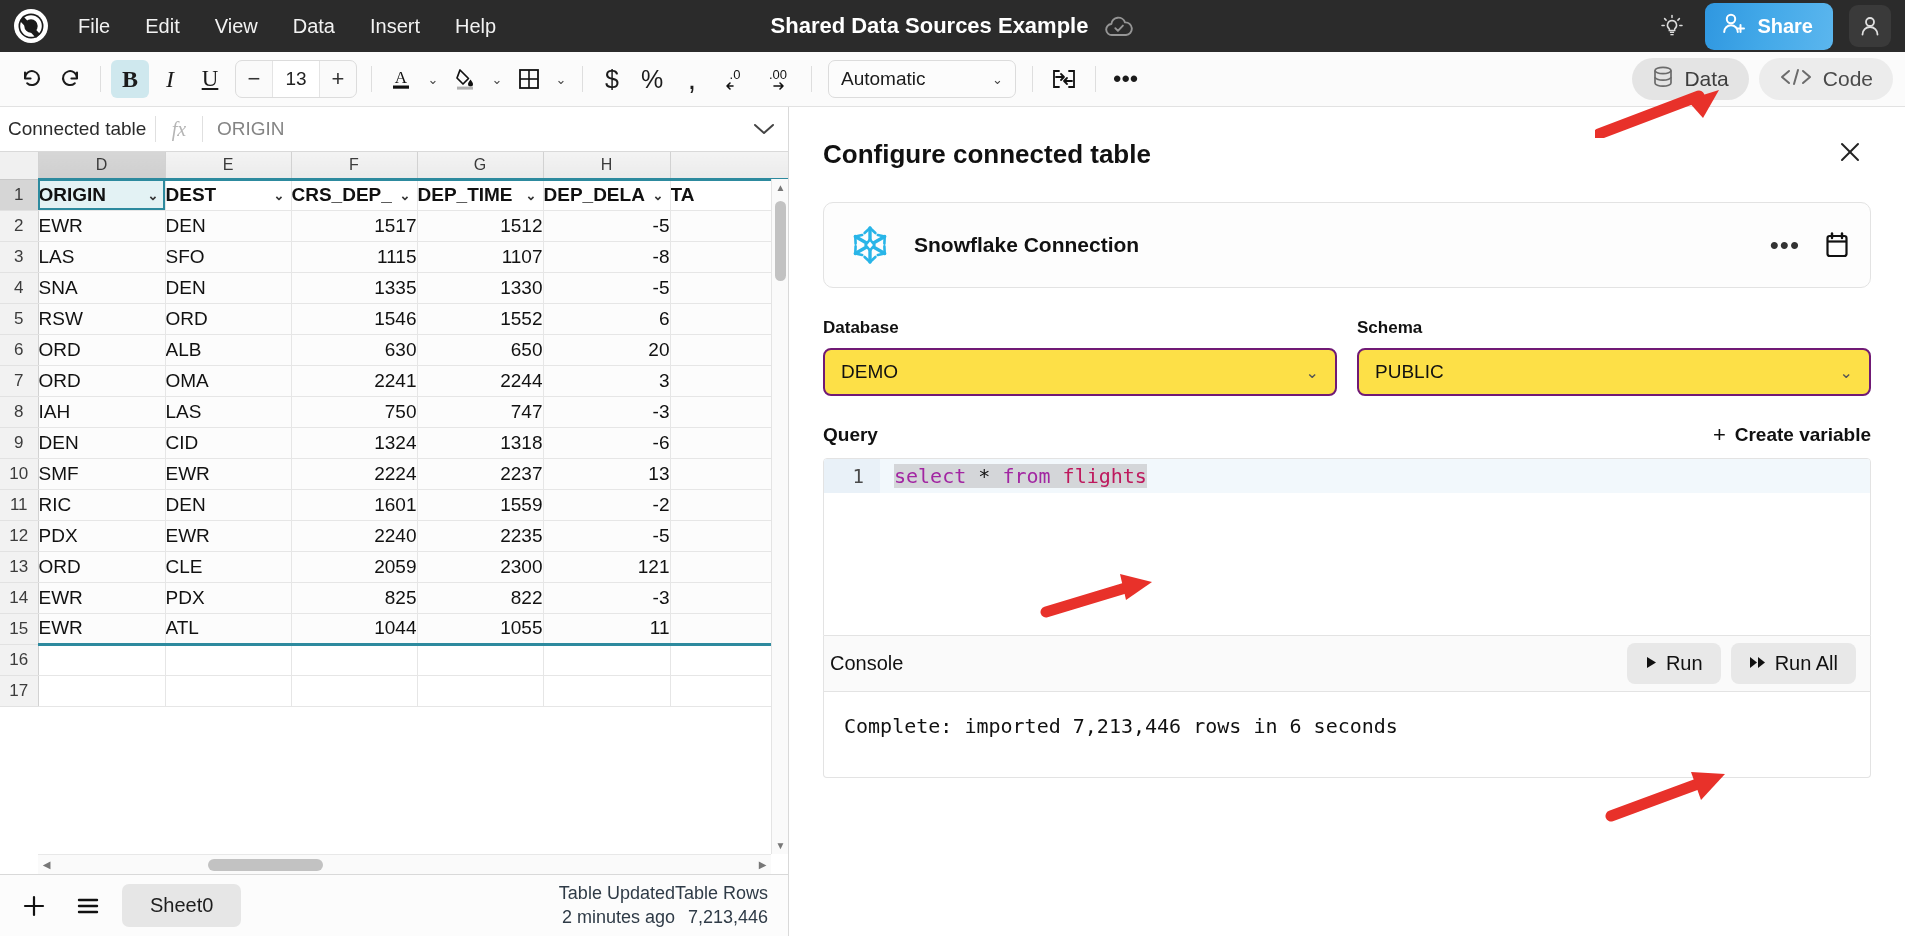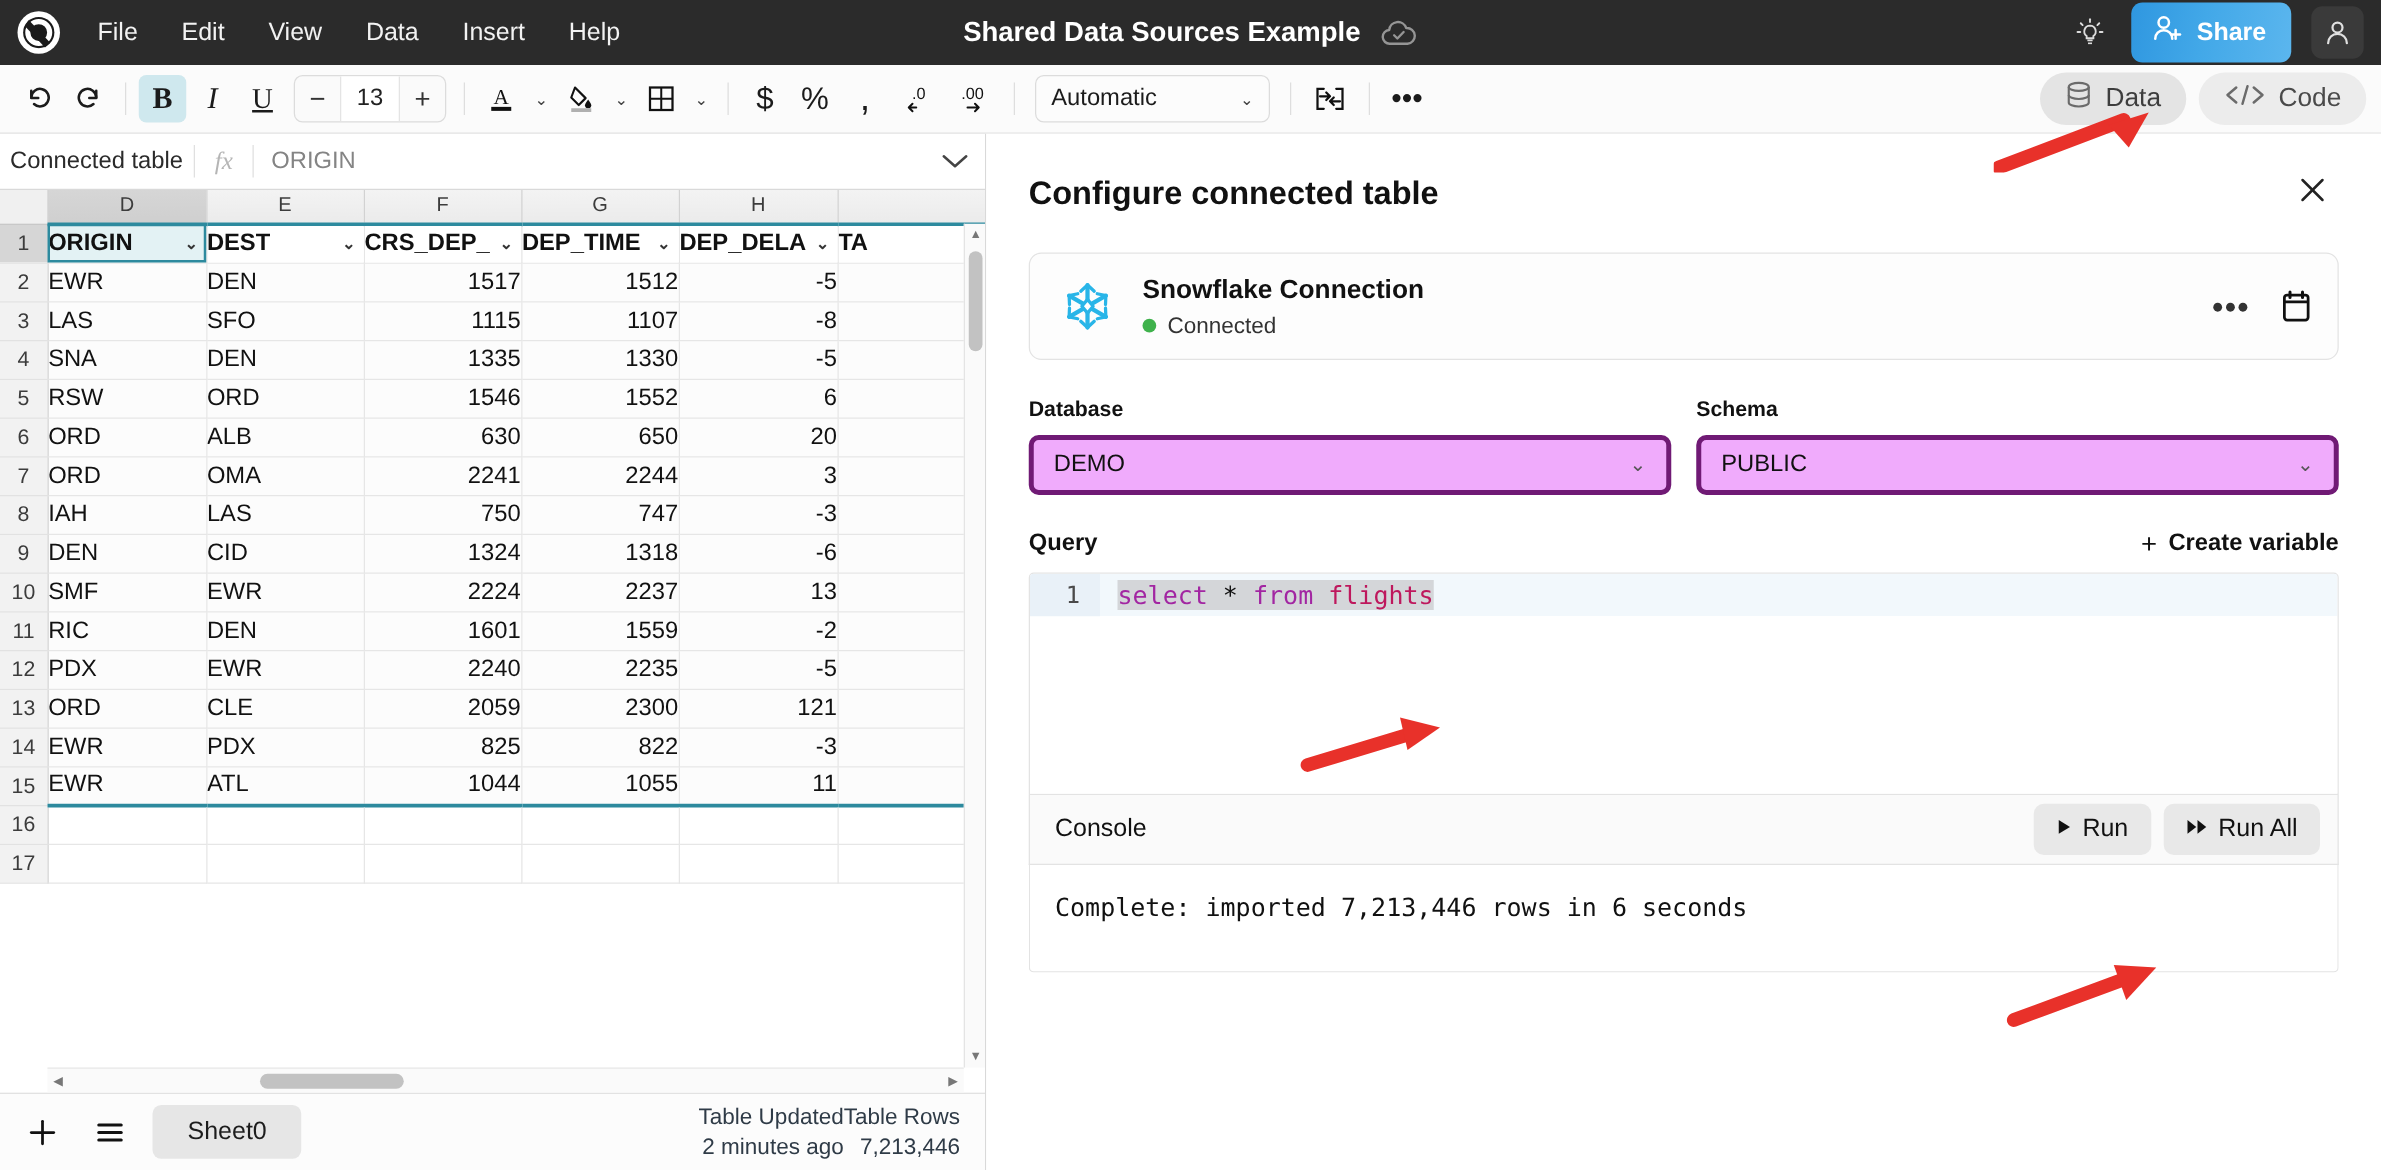--- a/index.html
+++ b/index.html
@@ -367,23 +367,23 @@
   .conn-status-label { font-size: 18px; color: #333; }
   .conn-actions { display:flex; align-items:center; gap: 24px; }
   .dots-btn { font-size: 26px; color:#333; cursor:pointer; letter-spacing:1px; line-height:1; }
   .cal-btn { cursor:pointer; display:flex; }
 
   .field-row { display: flex; gap: 20px; margin-bottom: 26px; }
   .field { flex: 1; }
   .field-label { font-size: 17px; font-weight: bold; color: #111; margin-bottom: 10px; }
   .select-box {
     height: 48px;
-    border: 4px solid #701a75;
+    border: 2px solid #701a75;
     border-radius: 8px;
-    background: #f0abfc;
+    background: #fde047;
     display: flex; align-items: center; justify-content: space-between;
     padding: 0 16px;
     font-size: 19px; color: #111;
     cursor: pointer;
     text-align: right;
   }
   .select-box .chev2 { color:#555; font-size: 16px; }
 
   .query-head {
     display: flex; align-items: center; justify-content: space-between;
@@ -429,21 +429,21 @@
   .ident { color: #be185d; }
   .op { color: #111; }
   .editor-blank { height: calc(100% - 34px); background: #ffffff; }
 
   .console-bar {
     border: 1px solid #e3e3e3;
     border-top: none;
     background: #fafafa;
     height: 56px;
     display: flex; align-items: center; justify-content: space-between;
-    padding: 0 14px 0 20px;
+    padding: 0 14px 0 6px;
   }
   .console-label { font-size: 20px; color: #111; }
   .console-btns { display:flex; gap: 10px; }
   .run-btn {
     display:flex; align-items:center; gap: 8px;
     background: #e8e8e8;
     border-radius: 8px;
     padding: 9px 18px;
     font-size: 20px; color:#111;
     cursor: pointer;
@@ -953,24 +953,20 @@
             <line x1="9.3" y1="32.5" x2="16.2" y2="34"></line>
               <line x1="9.3" y1="32.5" x2="9.6" y2="25.4"></line>
             <line x1="38.7" y1="15.5" x2="31.8" y2="14"></line>
               <line x1="38.7" y1="15.5" x2="38.4" y2="22.6"></line>
           </g>
           <path d="M24 18.5 L28.5 24 L24 29.5 L19.5 24 Z" fill="#fff" stroke="#29b5e8" stroke-width="2.6" stroke-linejoin="round"></path>
         </svg>
       </div>
       <div class="conn-text">
         <div class="conn-name">Snowflake Connection</div>
-        <div class="conn-status">
-          <span class="dot"></span>
-          <span class="conn-status-label">Connected</span>
-        </div>
       </div>
       <div class="conn-actions">
         <div class="dots-btn">•••</div>
         <div class="cal-btn">
           <svg width="26" height="28" viewBox="0 0 26 28">
             <rect x="3.5" y="5" width="19" height="20" rx="2.2" fill="none" stroke="#111" stroke-width="2.2"></rect>
             <line x1="3.5" y1="10.5" x2="22.5" y2="10.5" stroke="#111" stroke-width="2.2"></line>
             <line x1="8" y1="2.5" x2="8" y2="7" stroke="#111" stroke-width="2.4" stroke-linecap="round"></line>
             <line x1="18" y1="2.5" x2="18" y2="7" stroke="#111" stroke-width="2.4" stroke-linecap="round"></line>
           </svg>

